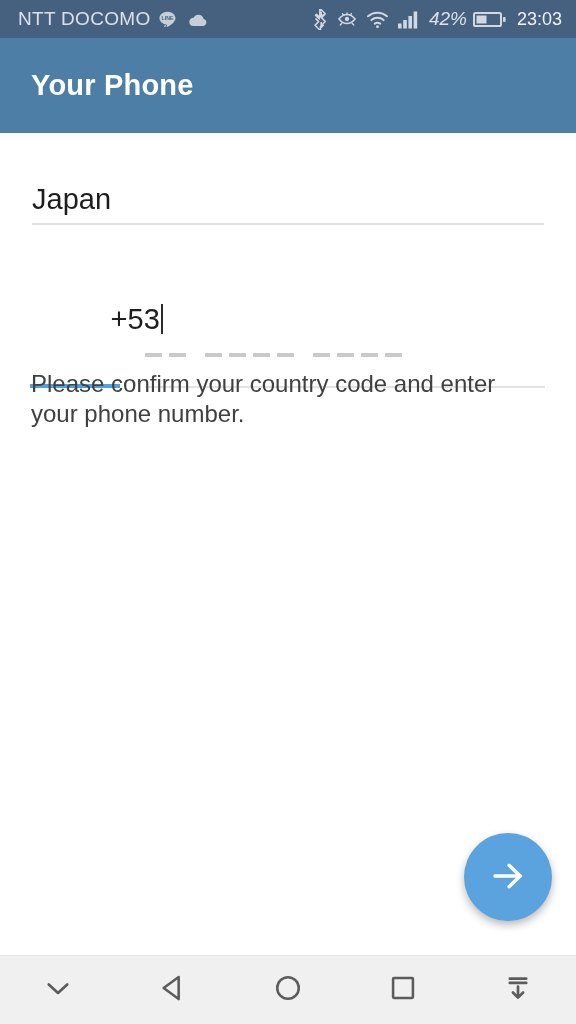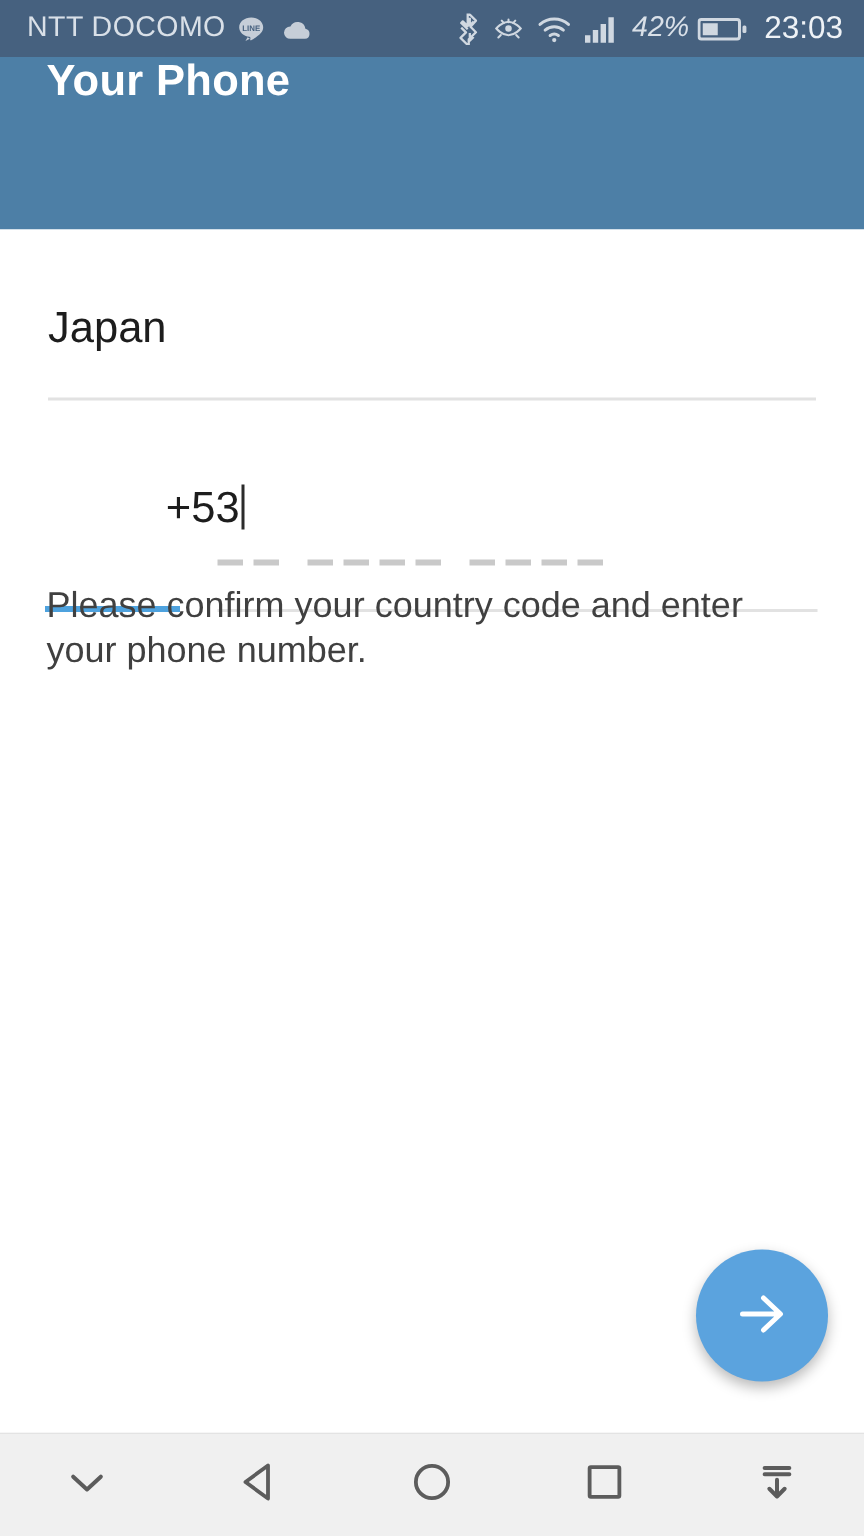--- a/index.html
+++ b/index.html
@@ -51,32 +51,33 @@
     align-items: center;
     gap: 8px;
   }
   .batt-pct {
     font-size: 19px;
     color: #d9e0e8;
     margin-right: -2px;
     font-style: italic;
   }
   .clock {
-    font-size: 21px;
+    font-size: 18px;
     color: #eef2f6;
     margin-left: 2px;
     white-space: nowrap;
   }
   .sicon { display: block; }
 
   
   .app-bar {
-    height: 115px;
+    height: 95px;
     background: #4d7fa6;
     display: flex;
+    align-items: center;
     padding-left: 31px;
     box-sizing: border-box;
     flex: 0 0 auto;
   }
   .app-title {
     color: #ffffff;
     font-size: 29px;
     font-weight: bold;
     letter-spacing: 0.2px;
   }
@@ -91,21 +92,21 @@
   .field-country {
     position: absolute;
     left: 32px;
     top: 48px;
     width: 512px;
   }
   .field-country .val {
     font-size: 29px;
     color: #1d1d1d;
     line-height: 36px;
-    padding-bottom: 28px;
+    padding-bottom: 6px;
   }
   .rule-gray {
     height: 2px;
     background: #e2e2e2;
     width: 100%;
   }
 
   .phone-row {
     position: absolute;
     left: 30px;

